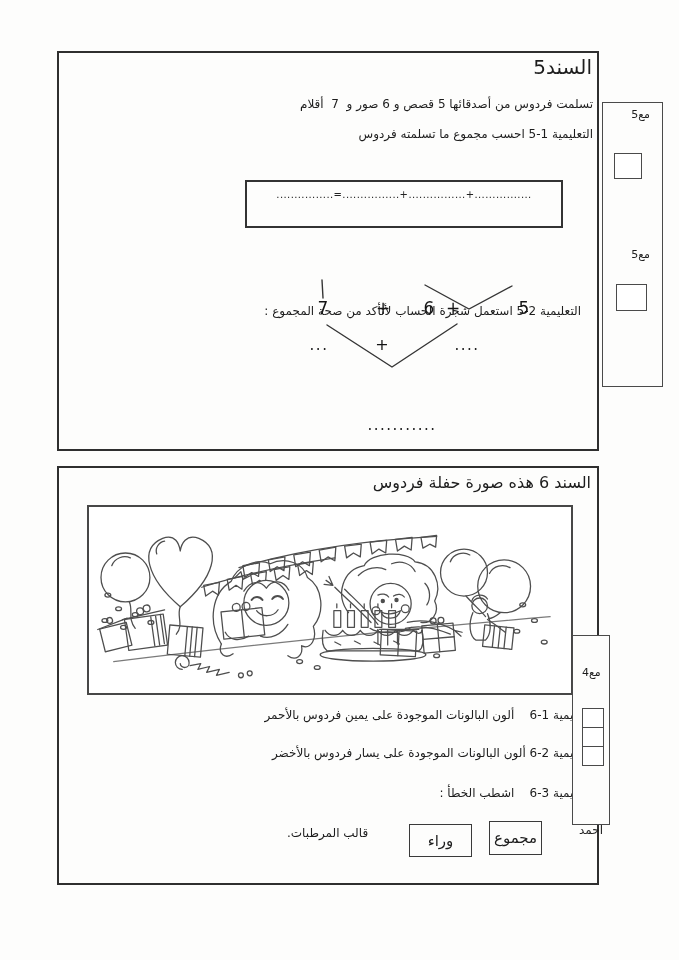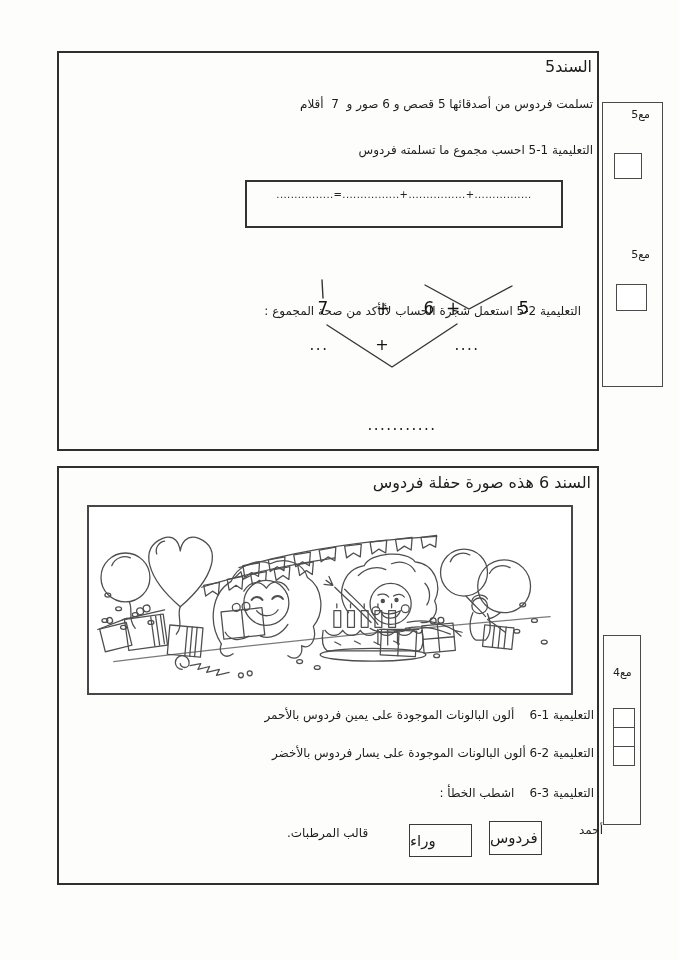--- a/index.html
+++ b/index.html
@@ -10,42 +10,42 @@
   .page{
     position:relative; width:679px; height:960px; background:var(--paper);
     font-family:"DejaVu Sans", sans-serif; color:var(--ink); overflow:hidden;
   }
   .abs{position:absolute;}
   .rtl{direction:rtl; unicode-bidi:plaintext; white-space:nowrap;}
   .box{position:absolute; border:2px solid var(--border); background:transparent;}
   .txt{position:absolute; font-size:12px; line-height:22px; color:var(--ink);}
   
   #sec5{left:57px; top:51px; width:538px; height:396px;}
-  .s5-title{top:3px; right:5px; font-size:16px;}
+  .s5-title{top:3px; right:5px; font-size:20px;}
   .s5-intro{top:40px; right:4px;}
-  .s5-task1{top:86px; right:4px;}
+  .s5-task1{top:70px; right:4px;}
   .answer-box{position:absolute; left:186px; top:127px; width:314px; height:44px;
     border:2px solid #333; text-align:center; direction:ltr;}
   .answer-box span{display:inline-block; margin-top:7px; font-size:10px; letter-spacing:.4px; color:#222;}
   .s5-task2{top:199px; right:16px;margin-top:48px;}
   .tree-num{position:absolute; font-size:17px; transform:translateX(-50%); color:#141414;}
   .tree-dots{position:absolute; font-size:15px; letter-spacing:1.5px; transform:translateX(-50%); color:#222;}
   
   #sec6{left:57px; top:466px; width:538px; height:415px;}
   .s6-title{top:4px; right:6px; font-size:16px;}
   .frame{position:absolute; left:28px; top:37px; width:482px; height:186px; border:2px solid #474747; background:#fff;}
   .s6-t1{top:236px; right:3px;}
   .s6-t2{top:274px; right:3px;}
   .s6-t3{top:314px; right:3px;}
-  .opt-box{position:absolute; border:1.8px solid #3a3a3a; display:flex; align-items:center; justify-content:flex-start;
+  .opt-box{position:absolute; border:1.8px solid #3a3a3a; display:flex; align-items:center; justify-content:center;
     font-size:15px;}
   
   .crit{position:absolute; border:1.6px solid #4a4a4a; background:var(--paper);}
   #critA{left:602px; top:102px; width:59px; height:283px;}
-  #critB{left:603px; top:635px; width:36px; height:188px;}
+  #critB{left:572px; top:635px; width:36px; height:188px;}
   .crit-label{position:absolute; font-size:11px;}
   .cb{position:absolute; border:1.6px solid #4a4a4a; background:#fff;}
   .score-table{position:absolute; left:9px; top:72px; width:20px; border:1.4px solid #4a4a4a;}
   .score-table div{height:18px; border-bottom:1.4px solid #4a4a4a; background:#fff;}
   .score-table div:last-child{border-bottom:none;}
   svg{display:block;}
 </style>
 </head>
 <body>
 
@@ -251,21 +251,21 @@
         </g>
       </svg>
     </div>
 
     <div class="txt rtl s6-t1">التعليمية 1-6&nbsp;&nbsp;&nbsp; ألون البالونات الموجودة على يمين فردوس بالأحمر</div>
     <div class="txt rtl s6-t2">التعليمية 2-6 ألون البالونات الموجودة على يسار فردوس بالأخضر</div>
     <div class="txt rtl s6-t3">التعليمية 3-6&nbsp;&nbsp;&nbsp; اشطب الخطأ :</div>
 
     <div class="txt rtl" style="left:520px; top:351px;">أحمد</div>
     <div class="opt-box" style="left:430px; top:353px; width:51px; height:32px;">
-      <span class="rtl">فردوس</span>
+      <span class="rtl">مجموع</span>
     </div>
     <div class="opt-box" style="left:350px; top:356px; width:61px; height:31px;">
       <span class="rtl">وراء</span>
     </div>
     <div class="txt rtl" style="left:228px; top:354px;">قالب المرطبات.</div>
   </div>
 
   <div id="critA" class="crit">
     <div class="crit-label rtl" style="top:5px; right:12px;">مع5</div>
     <div class="cb" style="left:11px; top:50px; width:26px; height:24px;"></div>

